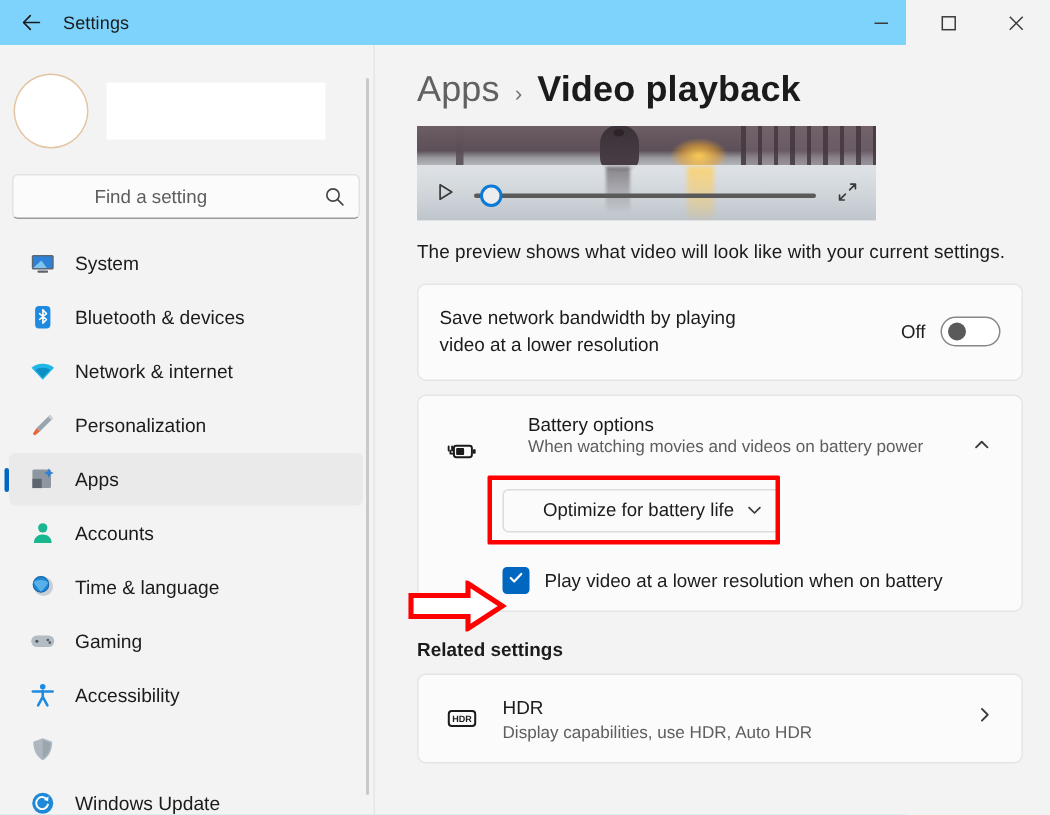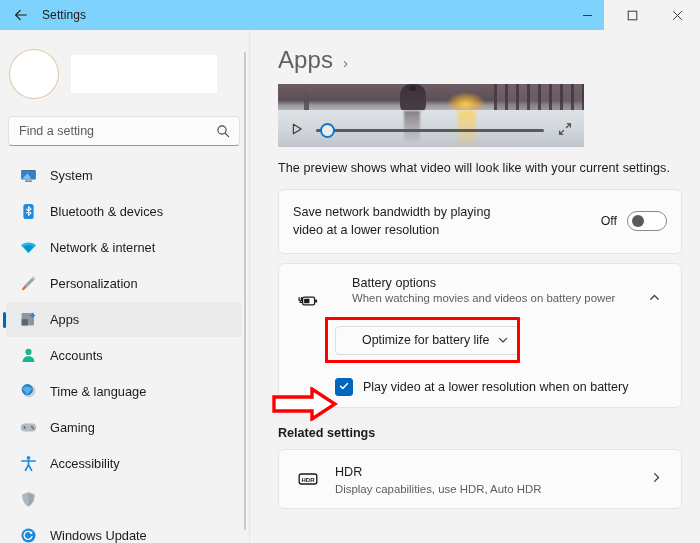--- a/index.html
+++ b/index.html
@@ -86,20 +86,21 @@
   .searchbox {
     position: relative;
     margin: 14px 10px 0 8px;
     height: 30px;
     background: #fbfbfb;
     border: 1px solid #e2e2e2;
     border-bottom-color: #9a9a9a;
     border-radius: 4px;
     display: flex;
     align-items: center;
+    padding-left: 44px;
   }
   .searchbox input {
     flex: 1;
     border: none;
     outline: none;
     background: transparent;
     font-family: "Liberation Sans", sans-serif;
     font-size: 12.5px;
     color: #1b1b1b;
     padding: 0 26px 0 10px;
@@ -636,20 +637,21 @@
 
     <div class="sb-scroll-track"></div>
     <div class="sb-divider"></div>
   </div>
 
   <div class="main">
 
     <div class="breadcrumb">
       <span class="crumb-parent">Apps</span>
       <span class="crumb-sep">›</span>
+      <span class="crumb-current">Video playback</span>
     </div>
 
     <div class="video-preview">
       <div class="video-art">
         <div class="va-railL"></div>
         <div class="va-railR"></div>
         <div class="va-figure"></div>
         <div class="va-figure2"></div>
         <div class="va-ground"></div>
         <div class="va-reflect"></div>

